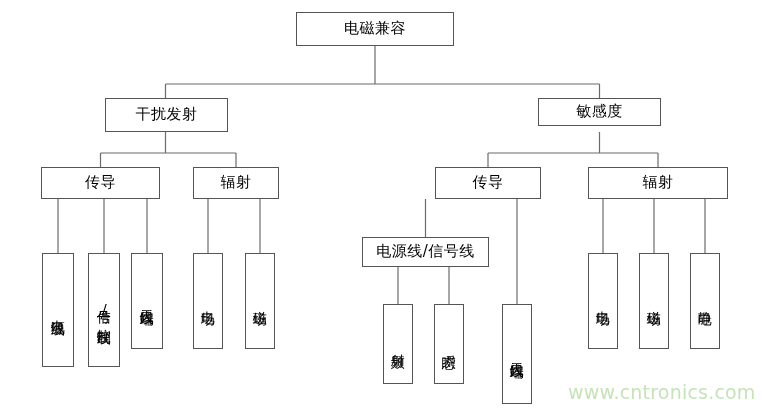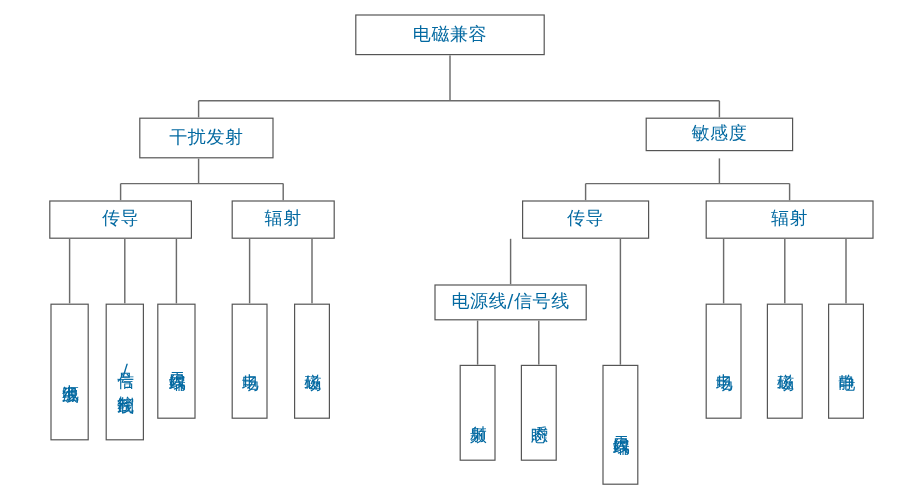--- a/index.html
+++ b/index.html
@@ -24,21 +24,21 @@
     pointer-events: none;
   }
   .node {
     position: absolute;
     box-sizing: border-box;
     border: 1px solid #555555;
     background: #ffffff;
     display: flex;
     align-items: center;
     justify-content: center;
-    color: #0369a1;
+    color: #000000;
     line-height: 1.18;
     z-index: 2;
   }
   .node.horiz {
     font-size: 15px;
     letter-spacing: 0.5px;
   }
   .node.vert {
     font-size: 14px;
     writing-mode: vertical-rl;
@@ -86,21 +86,21 @@
       <line x1="398" y1="267" x2="398" y2="304" stroke="#6b6b6b" stroke-width="1.2"></line>
       <line x1="449" y1="267" x2="449" y2="304" stroke="#6b6b6b" stroke-width="1.2"></line>
       <line x1="603" y1="199" x2="603" y2="253" stroke="#6b6b6b" stroke-width="1.2"></line>
       <line x1="654" y1="199" x2="654" y2="253" stroke="#6b6b6b" stroke-width="1.2"></line>
       <line x1="705" y1="199" x2="705" y2="253" stroke="#6b6b6b" stroke-width="1.2"></line>
     </svg>
   <div id="nodes">
       <div class="node horiz" style="left: 296px; top: 12px; width: 158px; height: 34px;">
         <span class="txt">电磁兼容</span>
       </div>
-      <div class="node horiz" style="left: 116px; top: 98px; width: 112px; height: 34px;">
+      <div class="node horiz" style="left: 105px; top: 98px; width: 123px; height: 34px;">
         <span class="txt">干扰发射</span>
       </div>
       <div class="node horiz" style="left: 538px; top: 98px; width: 123px; height: 28px;">
         <span class="txt">敏感度</span>
       </div>
       <div class="node horiz" style="left: 41px; top: 167px; width: 119px; height: 32px;">
         <span class="txt">传导</span>
       </div>
       <div class="node horiz" style="left: 193px; top: 167px; width: 86px; height: 32px;">
         <span class="txt">辐射</span>
@@ -141,13 +141,14 @@
       <div class="node vert" style="left: 588px; top: 253px; width: 30px; height: 96px;">
         <span class="txt">电场</span>
       </div>
       <div class="node vert" style="left: 639px; top: 253px; width: 30px; height: 96px;">
         <span class="txt">磁场</span>
       </div>
       <div class="node vert" style="left: 690px; top: 253px; width: 30px; height: 96px;">
         <span class="txt">静电</span>
       </div>
     </div>
+  <div class="watermark" style="left: 568px; top: 381px;">www.cntronics.com</div>
 </div>
 
 </body></html>

